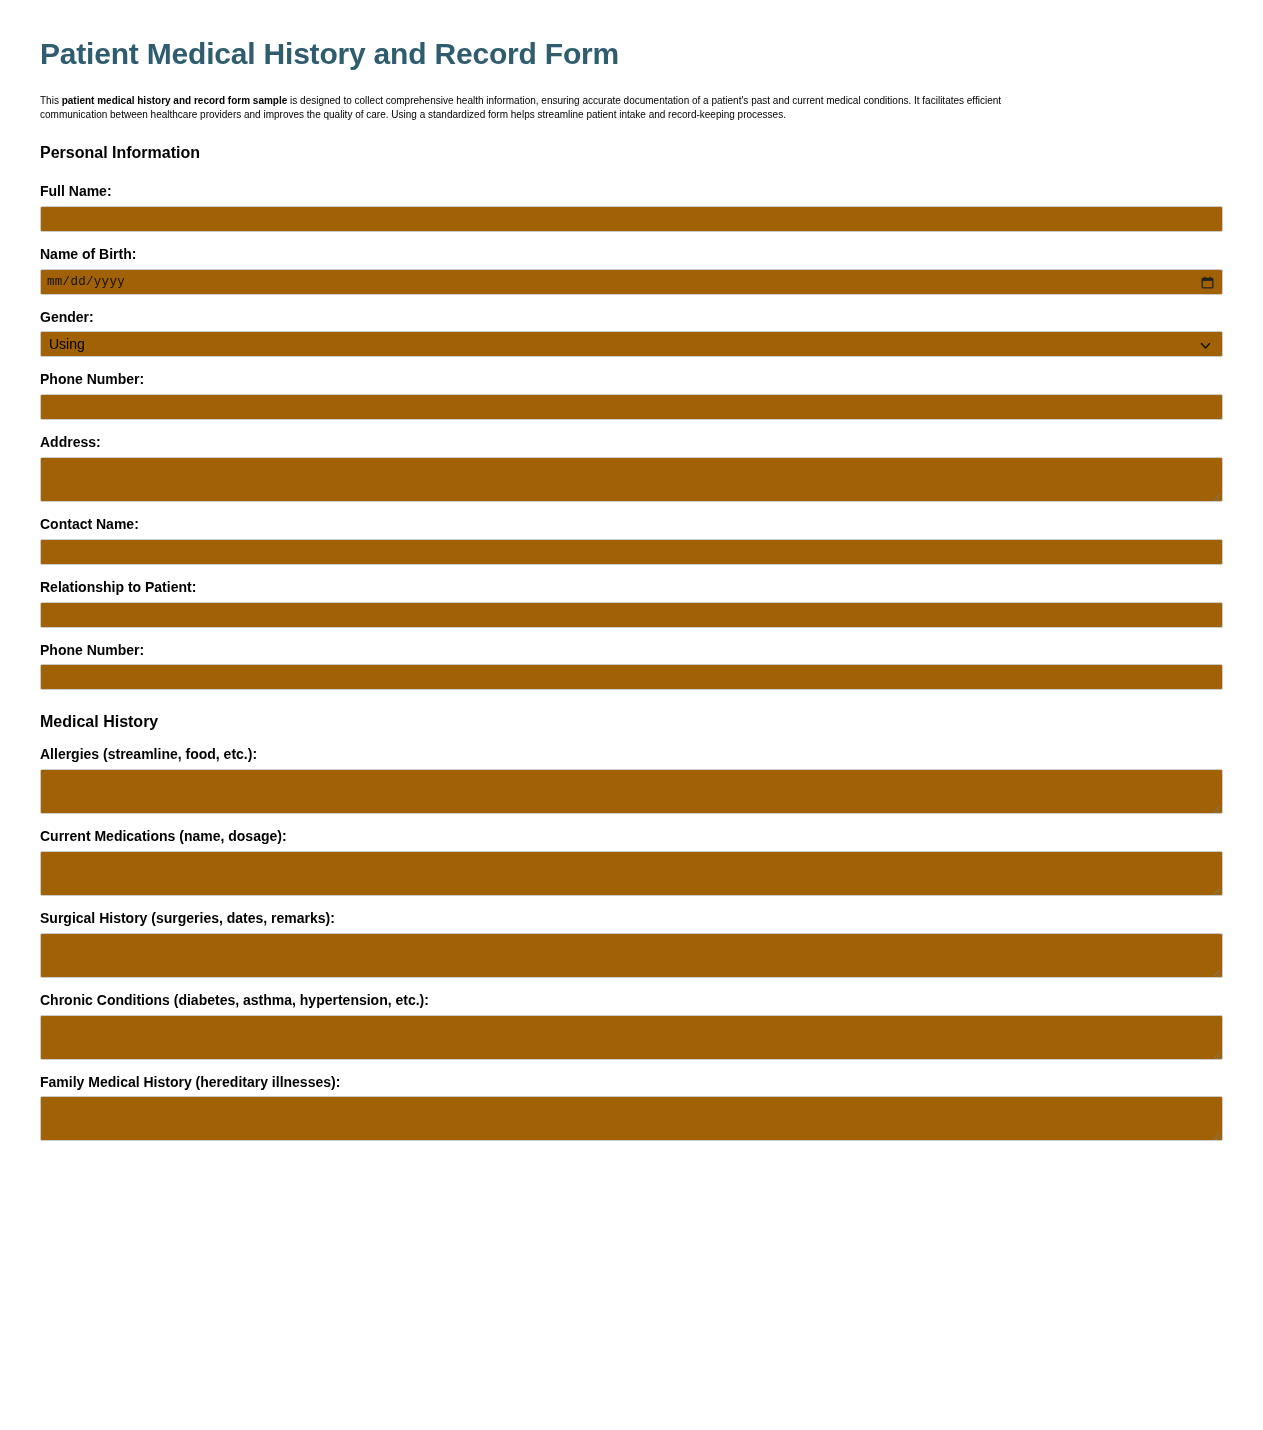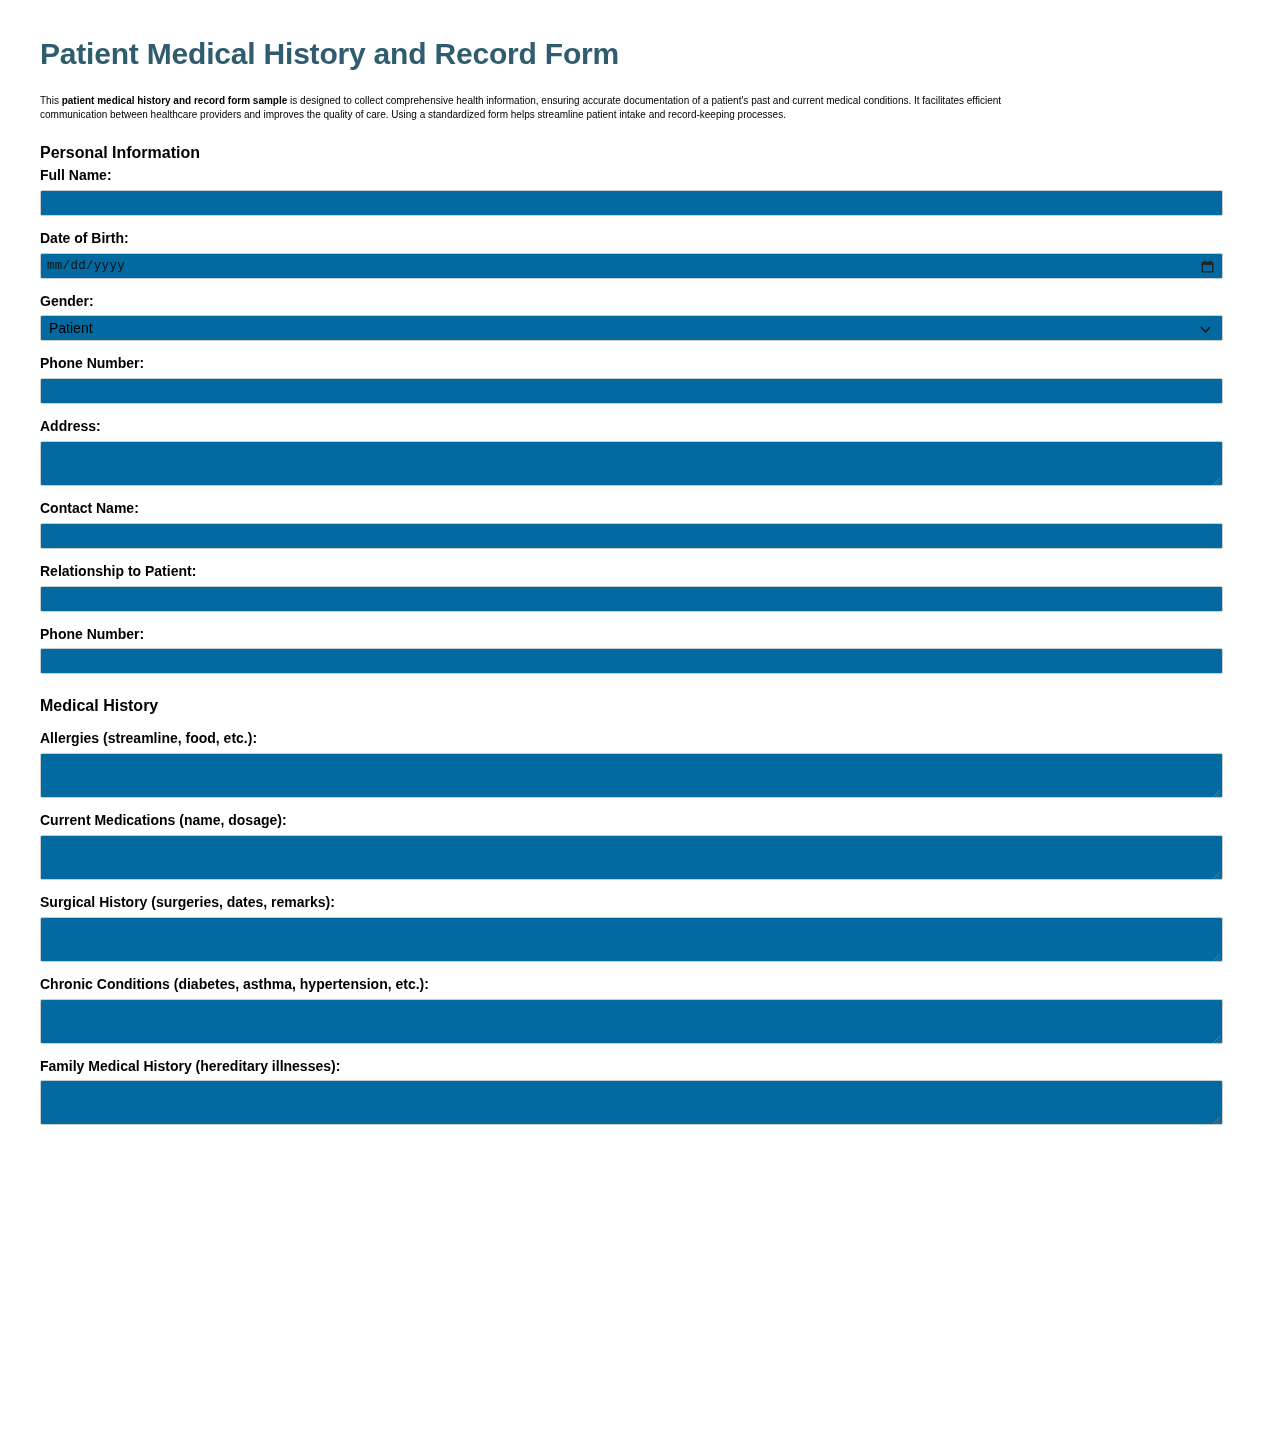--- a/index.html
+++ b/index.html
@@ -42,41 +42,41 @@
     font-size: 16px;
     font-weight: bold;
     margin: 22px 0 0 0;
     line-height: 1.25;
     color: #000;
   }
   .field {
     margin-top: 14px;
   }
   .field:first-of-type {
-    margin-top: 4px;
+    margin-top: 20px;
   }
   label.field-label {
     display: block;
     font-size: 14px;
     font-weight: bold;
     line-height: 1.2;
     margin-bottom: 6px;
     color: #000;
   }
   .input-text,
   .input-date,
   .input-select,
   .input-textarea {
     display: block;
     box-sizing: border-box;
     width: 1183px;
     font-family: "Liberation Sans", sans-serif;
     font-size: 14px;
     color: #000;
-    background: #0369a1;
+    background: #a16207;
     border: 1px solid #cccccc;
     border-radius: 2px;
     padding: 4px 6px;
     outline: none;
   }
   .input-text,
   .input-date,
   .input-select {
     height: 26px;
     line-height: 18px;
@@ -144,38 +144,38 @@
   <p class="intro"><span>This </span><b>patient medical history and record form sample</b><span> is designed to collect comprehensive health information, ensuring accurate documentation of a patient's past and current medical conditions. It facilitates efficient communication between healthcare providers and improves the quality of care. Using a standardized form helps streamline patient intake and record-keeping processes.</span></p>
 
   <h2 class="section-title">Personal Information</h2>
 
   <div class="field">
     <label class="field-label">Full Name:</label>
     <input class="input-text" type="text" placeholder="" style="">
   </div>
 
   <div class="field">
-    <label class="field-label">Date of Birth:</label>
+    <label class="field-label">Name of Birth:</label>
     <div class="input-date">
       <span class="date-placeholder">mm/dd/yyyy</span>
       <span class="calendar-icon">
         <svg viewBox="0 0 16 16" width="13" height="13" aria-hidden="true">
           <rect x="1.5" y="3" width="13" height="11.5" rx="1" fill="none" stroke="#222" stroke-width="1.6"></rect>
           <rect x="1.5" y="3" width="13" height="3" fill="#222"></rect>
           <rect x="4" y="0.8" width="1.6" height="3.2" fill="#222"></rect>
           <rect x="10.4" y="0.8" width="1.6" height="3.2" fill="#222"></rect>
         </svg>
       </span>
     </div>
   </div>
 
   <div class="field">
     <label class="field-label">Gender:</label>
     <div class="input-select">
-      <span class="select-value">Patient</span>
+      <span class="select-value">Using</span>
       <span class="chevron-down-icon">
         <svg viewBox="0 0 16 16" width="13" height="13" aria-hidden="true">
           <path d="M3 5.5 L8 11 L13 5.5" fill="none" stroke="#111" stroke-width="1.8" stroke-linecap="round" stroke-linejoin="round"></path>
         </svg>
       </span>
     </div>
   </div>
 
   <div class="field">
     <label class="field-label">Phone Number:</label>

